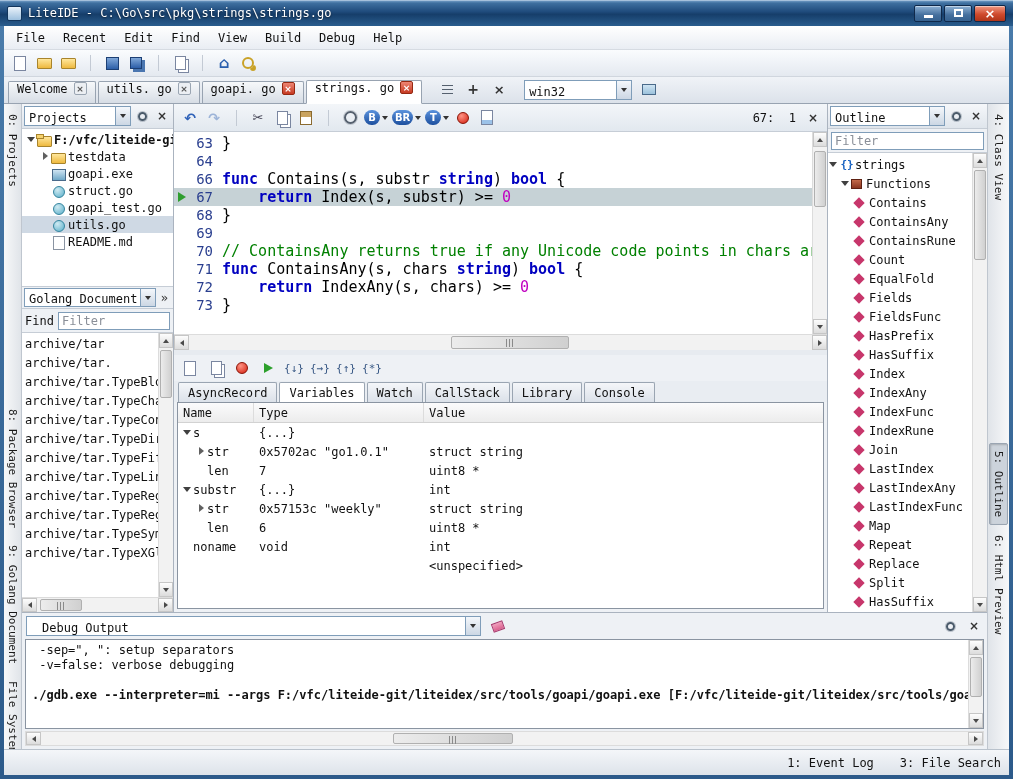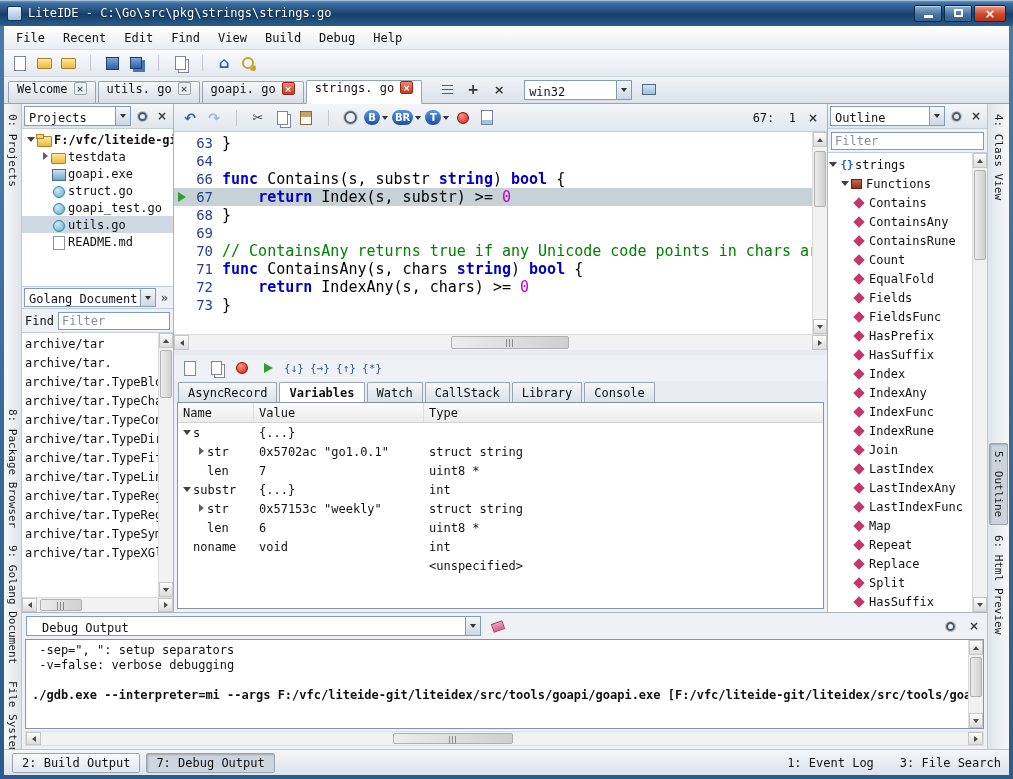--- a/index.html
+++ b/index.html
@@ -174,21 +174,21 @@
 .tok-comment{color:#008000;}
 .tok-number{color:#c000c0;}
 .editor-hscroll{flex:0 0 16px;}
 .center-splitter{flex:0 0 5px;background:#e7ebf0;}
 
 
 .debug-toolbar{flex:0 0 26px;background:#eef1f5;gap:4px;}
 .debug-tabs{flex:0 0 21px;display:flex;align-items:flex-end;padding-left:4px;background:#e9edf2;}
 .dtab{height:20px;display:flex;align-items:center;padding:0 9px;margin-right:2px;border:1px solid #9aa5b2;border-bottom:none;
  background:linear-gradient(#f4f6f9,#dbe1e9);border-radius:2px 2px 0 0;white-space:nowrap;}
-.dtab.active{background:#fff;font-weight:bold;}
+.dtab.active{background:#fff;font-weight:normal;}
 .vars-wrap{flex:1;margin:0 3px 3px;border:1px solid #8a94a1;background:#fff;display:flex;flex-direction:column;min-height:0;}
 .vars-head{flex:0 0 20px;display:flex;background:linear-gradient(#fbfbfc,#ececec);border-bottom:1px solid #d2d2d2;}
 .vh{display:flex;align-items:center;padding:0 5px;border-right:1px solid #dcdcdc;white-space:nowrap;}
 .vars-head div:nth-of-type(1){flex:0 0 76px;}
 .vars-head div:nth-of-type(2){flex:0 0 170px;}
 .vars-head div:nth-of-type(3){flex:1;border-right:none;}
 .vars-body{flex:1;overflow:hidden;}
 .var-row{height:19px;display:flex;align-items:center;}
 .vcell{padding:0 5px;white-space:nowrap;overflow:hidden;}
 .vcell.c-name{flex:0 0 76px;display:flex;align-items:center;padding:0 2px;}
@@ -697,23 +697,23 @@
 
                 <div class="dtab">Library</div>
 
                 <div class="dtab">Console</div>
               </div>
             <div class="vars-wrap">
               <div class="vars-head">
 
                   <div class="vh">Name</div>
 
+                  <div class="vh">Type</div>
+
                   <div class="vh">Value</div>
-
-                  <div class="vh">Type</div>
                 </div>
               <div class="vars-body">
 
                   <div class="var-row">
                     <span class="vcell c-name">
                       <span class="lvl v-0"></span>
                       <span class="exp v-expanded"></span>
                       <span>s</span>
                     </span>
                     <span class="vcell c-value">{...}</span>
@@ -1025,26 +1025,20 @@
 
           <div class="vlabel">4: Class View</div>
 
           <div class="vlabel active">5: Outline</div>
 
           <div class="vlabel">6: Html Preview</div>
         </div>
     </div>
 
     <div class="statusbar">
-      <div style="display:flex;gap:6px;">
-
-          <div class="sbtn">2: Build Output</div>
-
-          <div class="sbtn active">7: Debug Output</div>
-        </div>
       <div class="status-right">
 
           <div class="status-label">1: Event Log</div>
 
           <div class="status-label">3: File Search</div>
         </div>
     </div>
 
   </div>
 </div>

